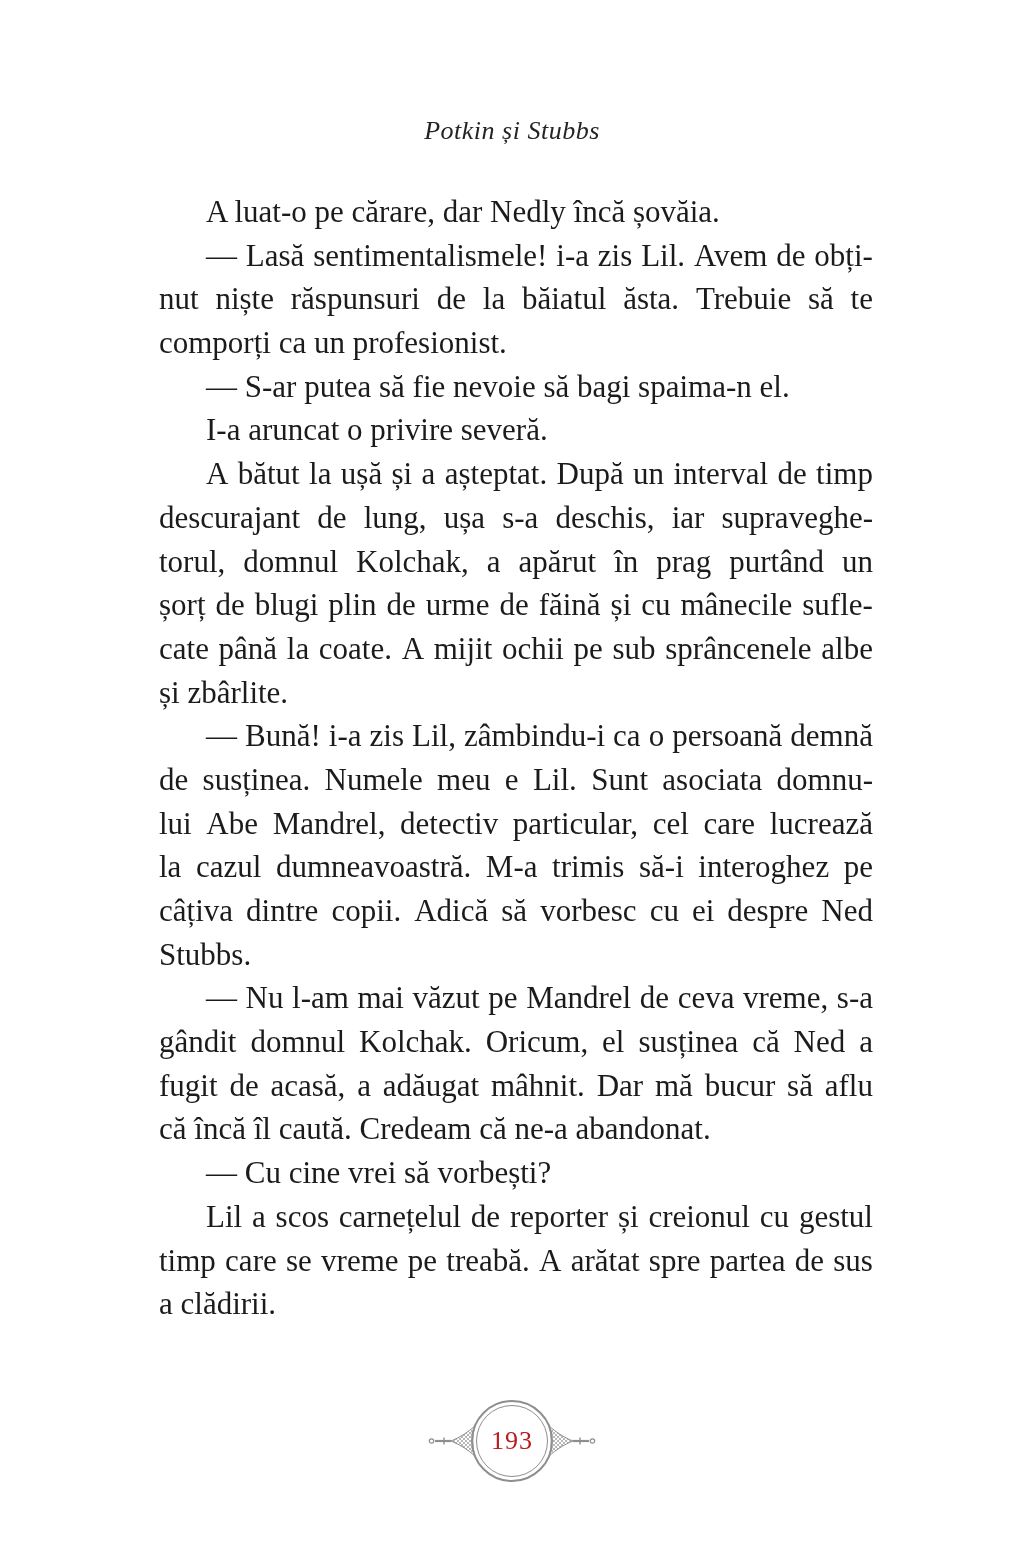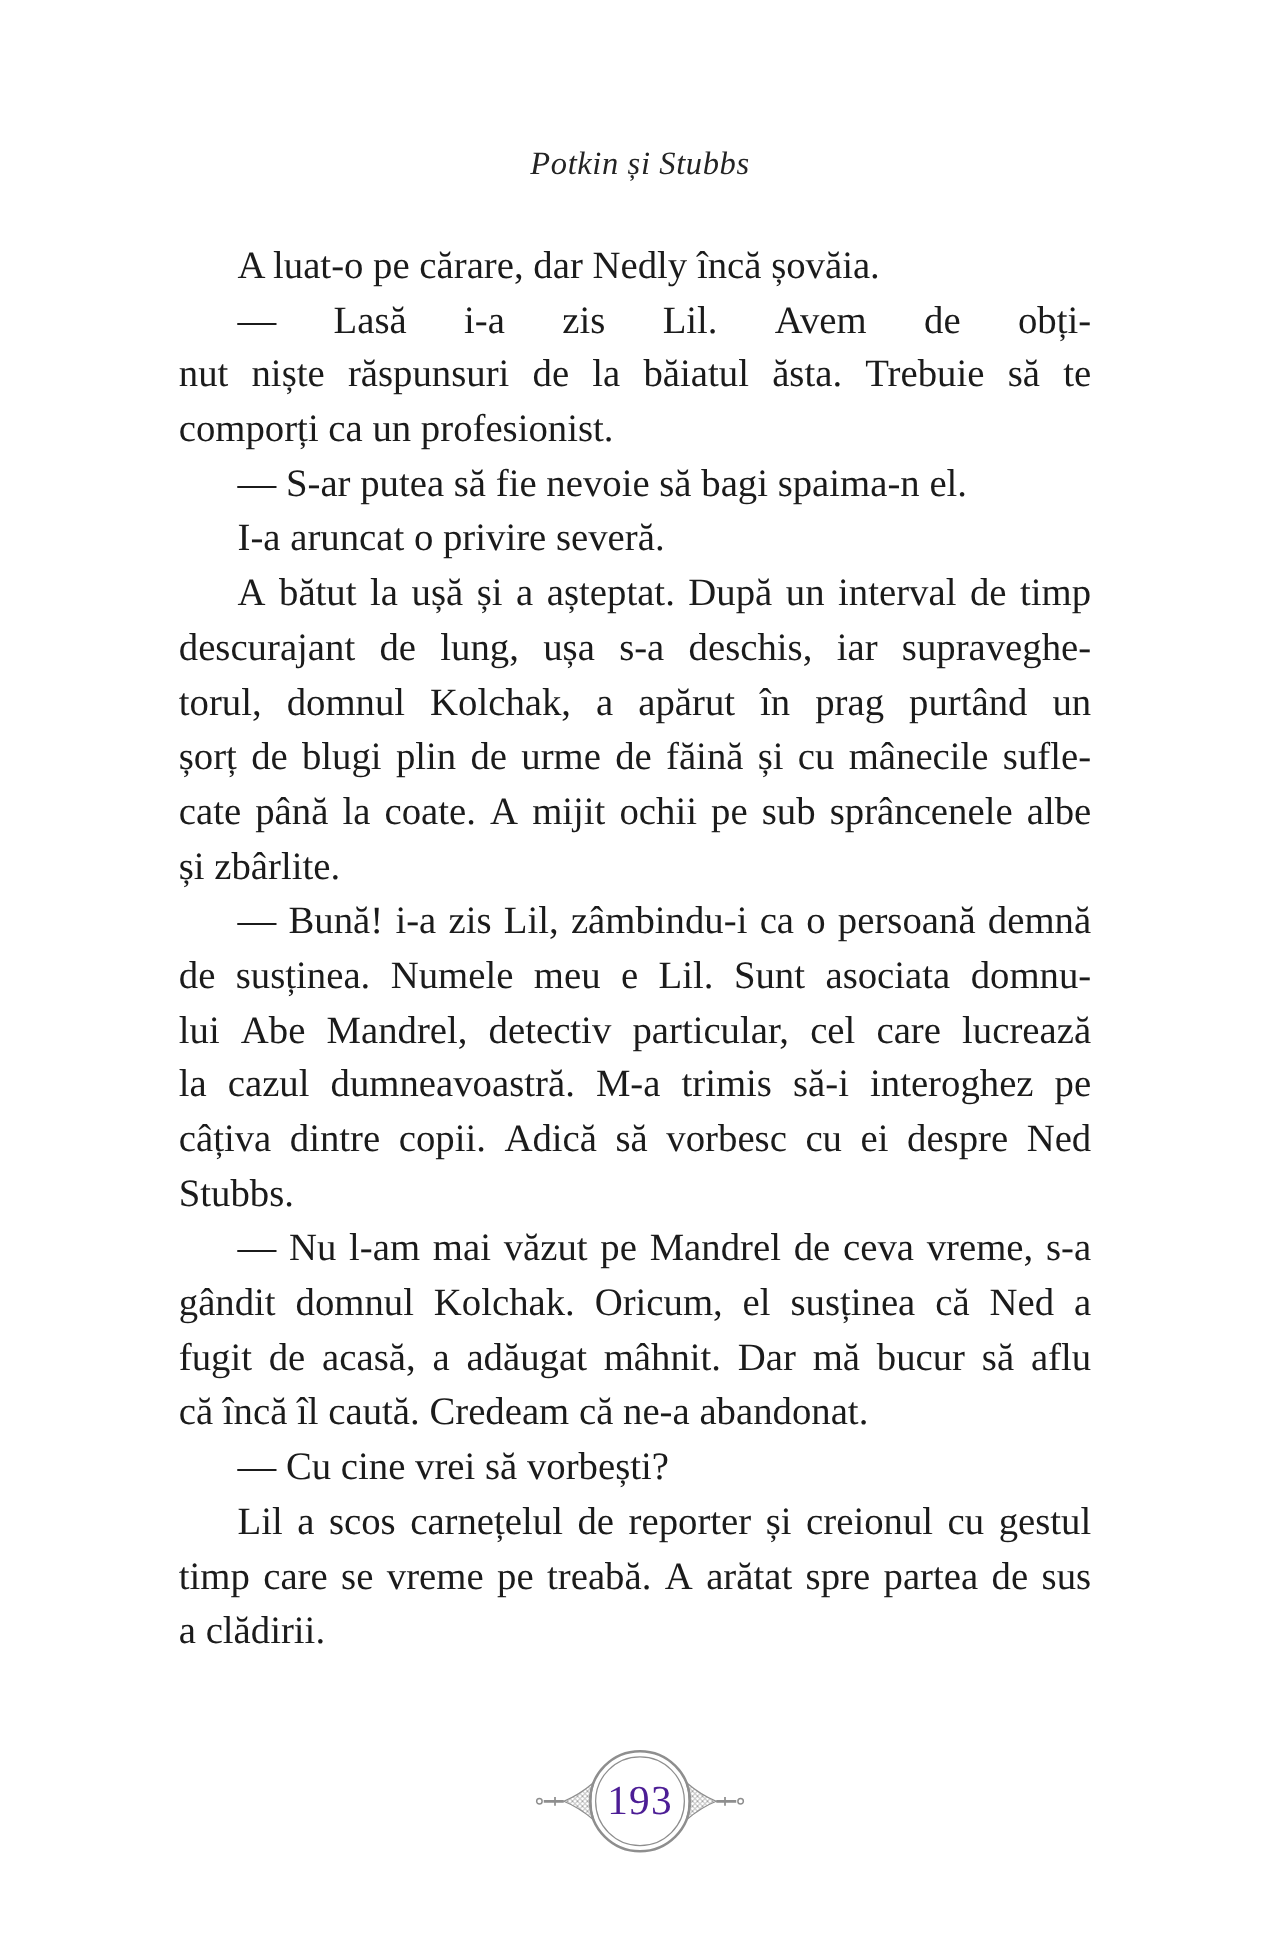--- a/index.html
+++ b/index.html
@@ -31,20 +31,21 @@
     position: absolute;
     left: 143px;
     top: 190px;
     width: 730px;
     font-size: 31px;
     line-height: 43.7px;
   }
   .line {
     height: 43.7px;
     white-space: nowrap;
+    margin-left: 16px;
   }
   .line.justify {
     display: flex;
     justify-content: space-between;
   }
   .line.indent {
     padding-left: 47px;
   }
   .line.indent:not(.justify) {
     padding-left: 0;
@@ -64,37 +65,38 @@
   }
   .page-number {
     position: absolute;
     left: 0;
     top: 0;
     width: 180px;
     height: 120px;
     display: flex;
     align-items: center;
     justify-content: center;
-    font-size: 33px;
-    color: #4c1d95;
+    font-size: 26px;
+    color: #b91c1c;
     letter-spacing: 1px;
   }
 </style>
 </head>
 <body>
 
 <div class="book-page">
 
   <div class="running-header">Potkin și Stubbs</div>
 
   <div class="text-block">
       <div class="line indent">A luat-o pe cărare, dar Nedly încă șovăia.</div>
       <div class="line indent justify">
         <span>—</span>
         <span>Lasă</span>
+        <span>sentimentalismele!</span>
         <span>i-a</span>
         <span>zis</span>
         <span>Lil.</span>
         <span>Avem</span>
         <span>de</span>
         <span>obți-</span>
       </div>
       <div class="line justify">
         <span>nut</span>
         <span>niște</span>

